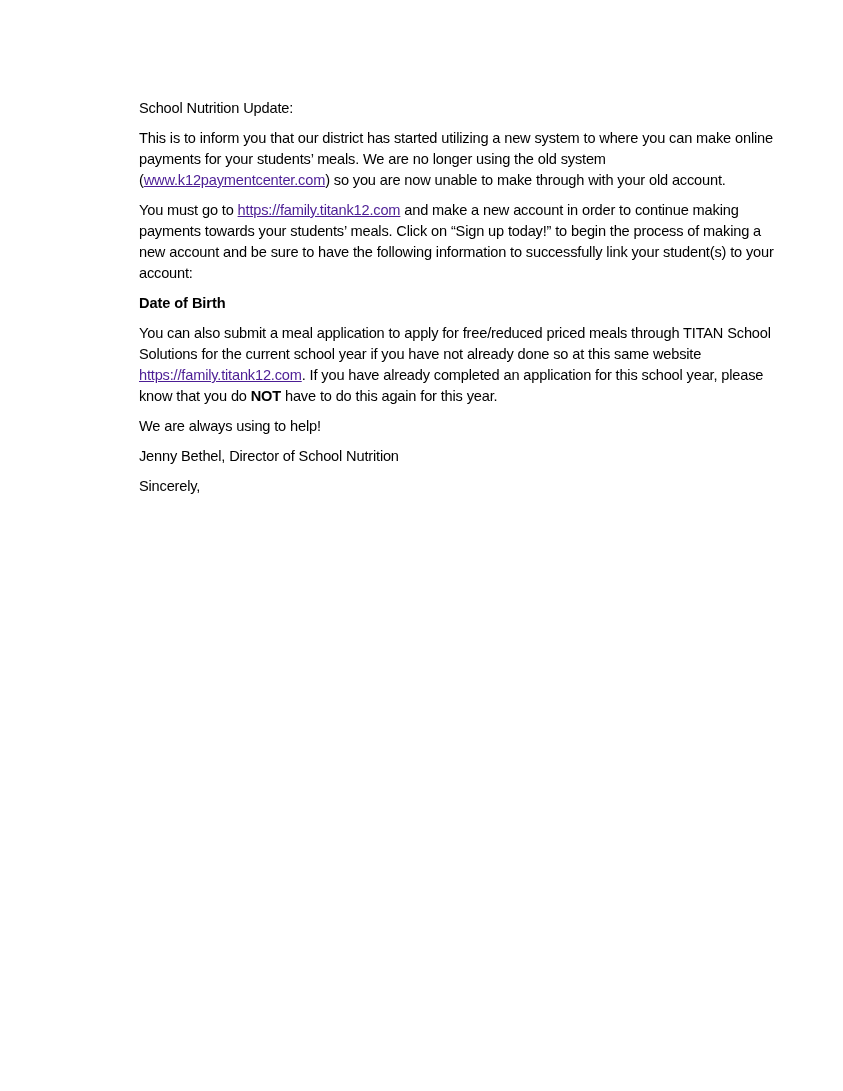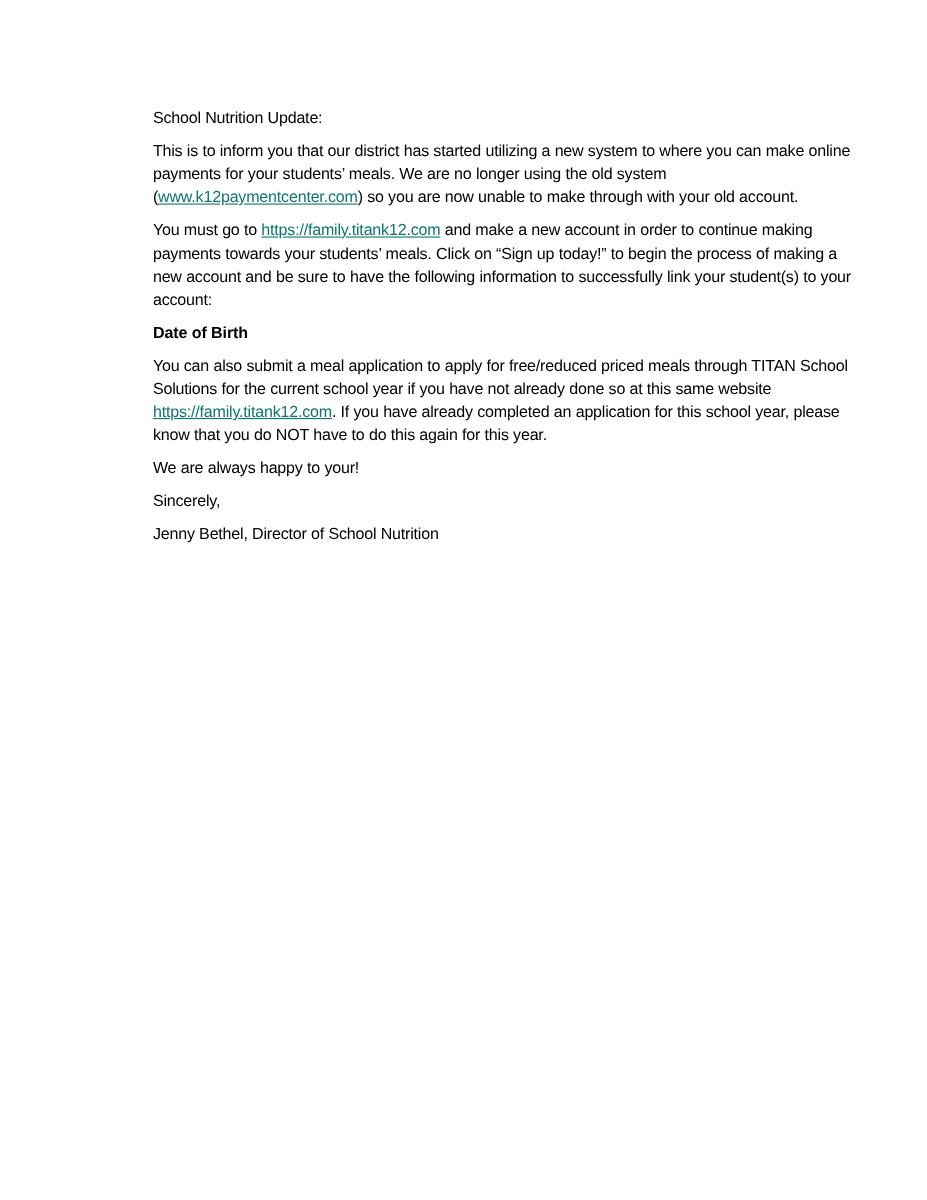--- a/index.html
+++ b/index.html
@@ -35,45 +35,45 @@
     letter-spacing: -0.18px;
     word-spacing: 0.1px;
     text-align: left;
     color: #000000;
   }
   p.para.bold-line {
     font-weight: bold;
     letter-spacing: -0.1px;
   }
   .lnk {
-    color: #0f766e;
+    color: #4c1d95;
     text-decoration: underline;
     text-underline-offset: 1px;
   }
   b, .strong {
-    font-weight: normal;
+    font-weight: bold;
   }
 </style>
 </head>
 <body>
 
 <div class="page">
   <div class="doc-body">
 
     <p class="para">School Nutrition Update:</p>
 
     <p class="para"><span>This is to inform you that our district has started utilizing a new system to where you can make online payments for your students’ meals. We are no longer using the old system (</span><a class="lnk" href="#">www.k12paymentcenter.com</a><span>) so you are now unable to make through with your old account.</span></p>
 
     <p class="para"><span>You must go to </span><a class="lnk" href="#">https://family.titank12.com</a><span> and make a new account in order to continue making payments towards your students’ meals. Click on “Sign up today!” to begin the process of making a new account and be sure to have the following information to successfully link your student(s) to your account:</span></p>
 
     <p class="para bold-line">Date of Birth</p>
 
     <p class="para"><span>You can also submit a meal application to apply for free/reduced priced meals through TITAN School Solutions for the current school year if you have not already done so at this same website </span><a class="lnk" href="#">https://family.titank12.com</a><span>. If you have already completed an application for this school year, please know that you do </span><b>NOT</b><span> have to do this again for this year.</span></p>
 
 
-    <p class="para">We are always happy to your!</p>
+    <p class="para">We are always using to help!</p>
+
+    <p class="para">Jenny Bethel, Director of School Nutrition</p>
 
     <p class="para">Sincerely,</p>
-
-    <p class="para">Jenny Bethel, Director of School Nutrition</p>
 
   </div>
 </div>
 
 </body></html>

